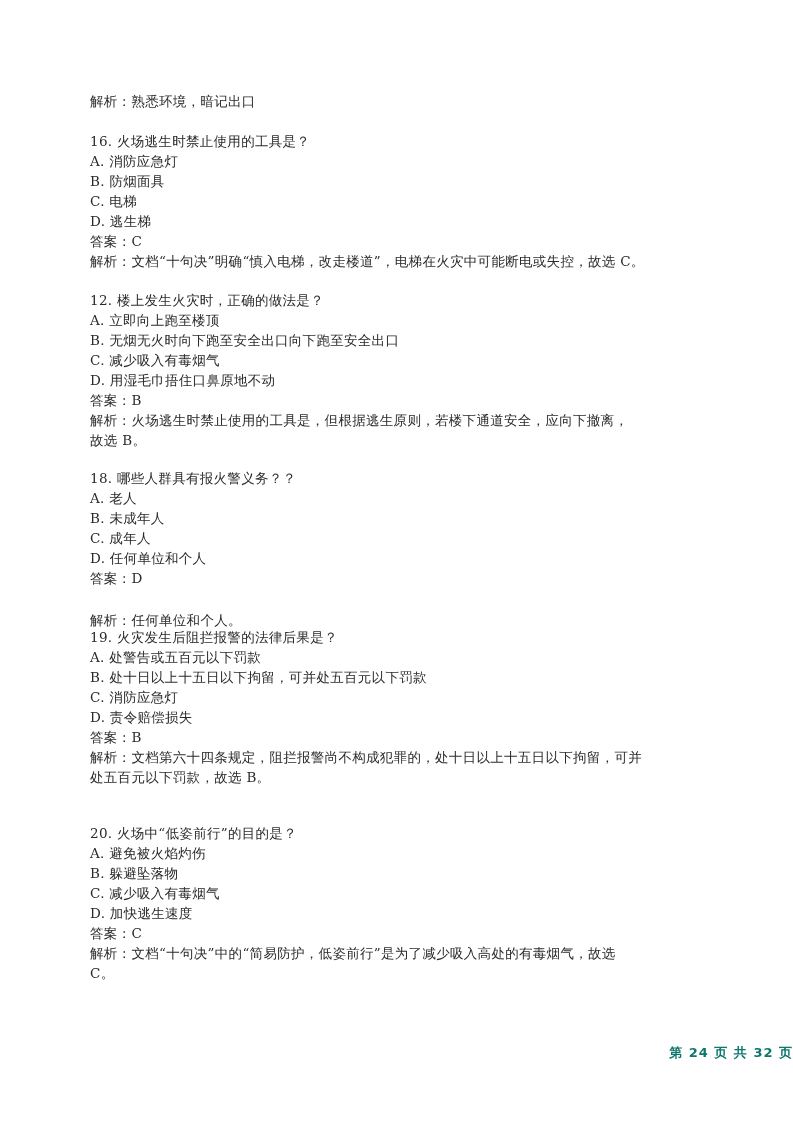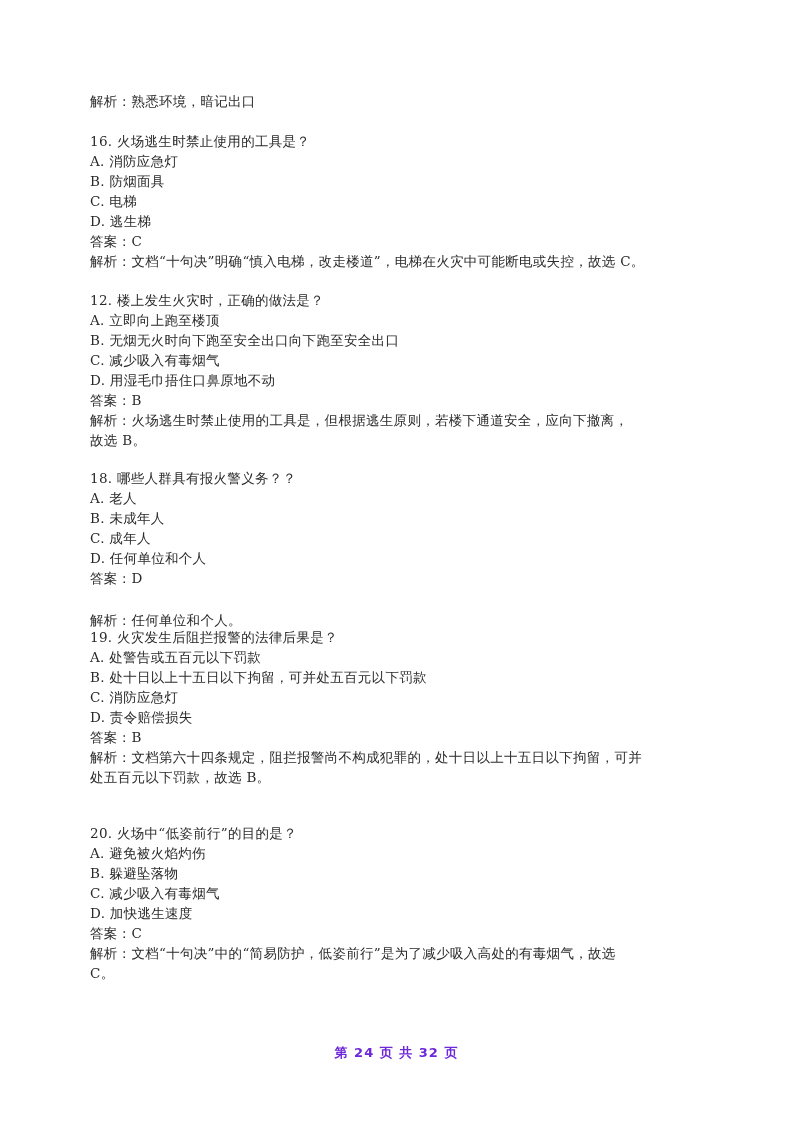--- a/index.html
+++ b/index.html
@@ -1,23 +1,23 @@
 <!DOCTYPE html>
 <html><head>
   <meta charset="utf-8">
   <style>
     html, body { margin: 0; padding: 0; background: #ffffff; }
     body { width: 793px; height: 1122px; position: relative; overflow: hidden;
            font-family: "DejaVu Serif", "Liberation Serif", serif; color: #2a2a2a; }
     .page { position: absolute; left: 0; top: 0; width: 793px; height: 1122px; }
     .line { position: absolute; left: 90px; font-size: 13.5px; line-height: 20px;
             white-space: nowrap; letter-spacing: 0.3px; }
-    .footer { position: absolute; left: 0; width: 793px; top: 1044px; text-align: center;
+    .footer { position: absolute; left: 0; width: 793px; top: 1044px; text-align: right;
               font-family: "DejaVu Sans", "Liberation Sans", sans-serif; font-weight: bold;
-              font-size: 13px; color: #6d28d9; letter-spacing: 1px; }
+              font-size: 13px; color: #0f766e; letter-spacing: 1px; }
   </style>
 </head>
 <body>
 
 <div class="page">
   <div class="line" style="top:91px">解析：熟悉环境，暗记出口</div>
 
   <div>
     <div class="line" style="top:131px">16. 火场逃生时禁止使用的工具是？</div>
     <div class="line" style="top:151px">A. 消防应急灯</div>

